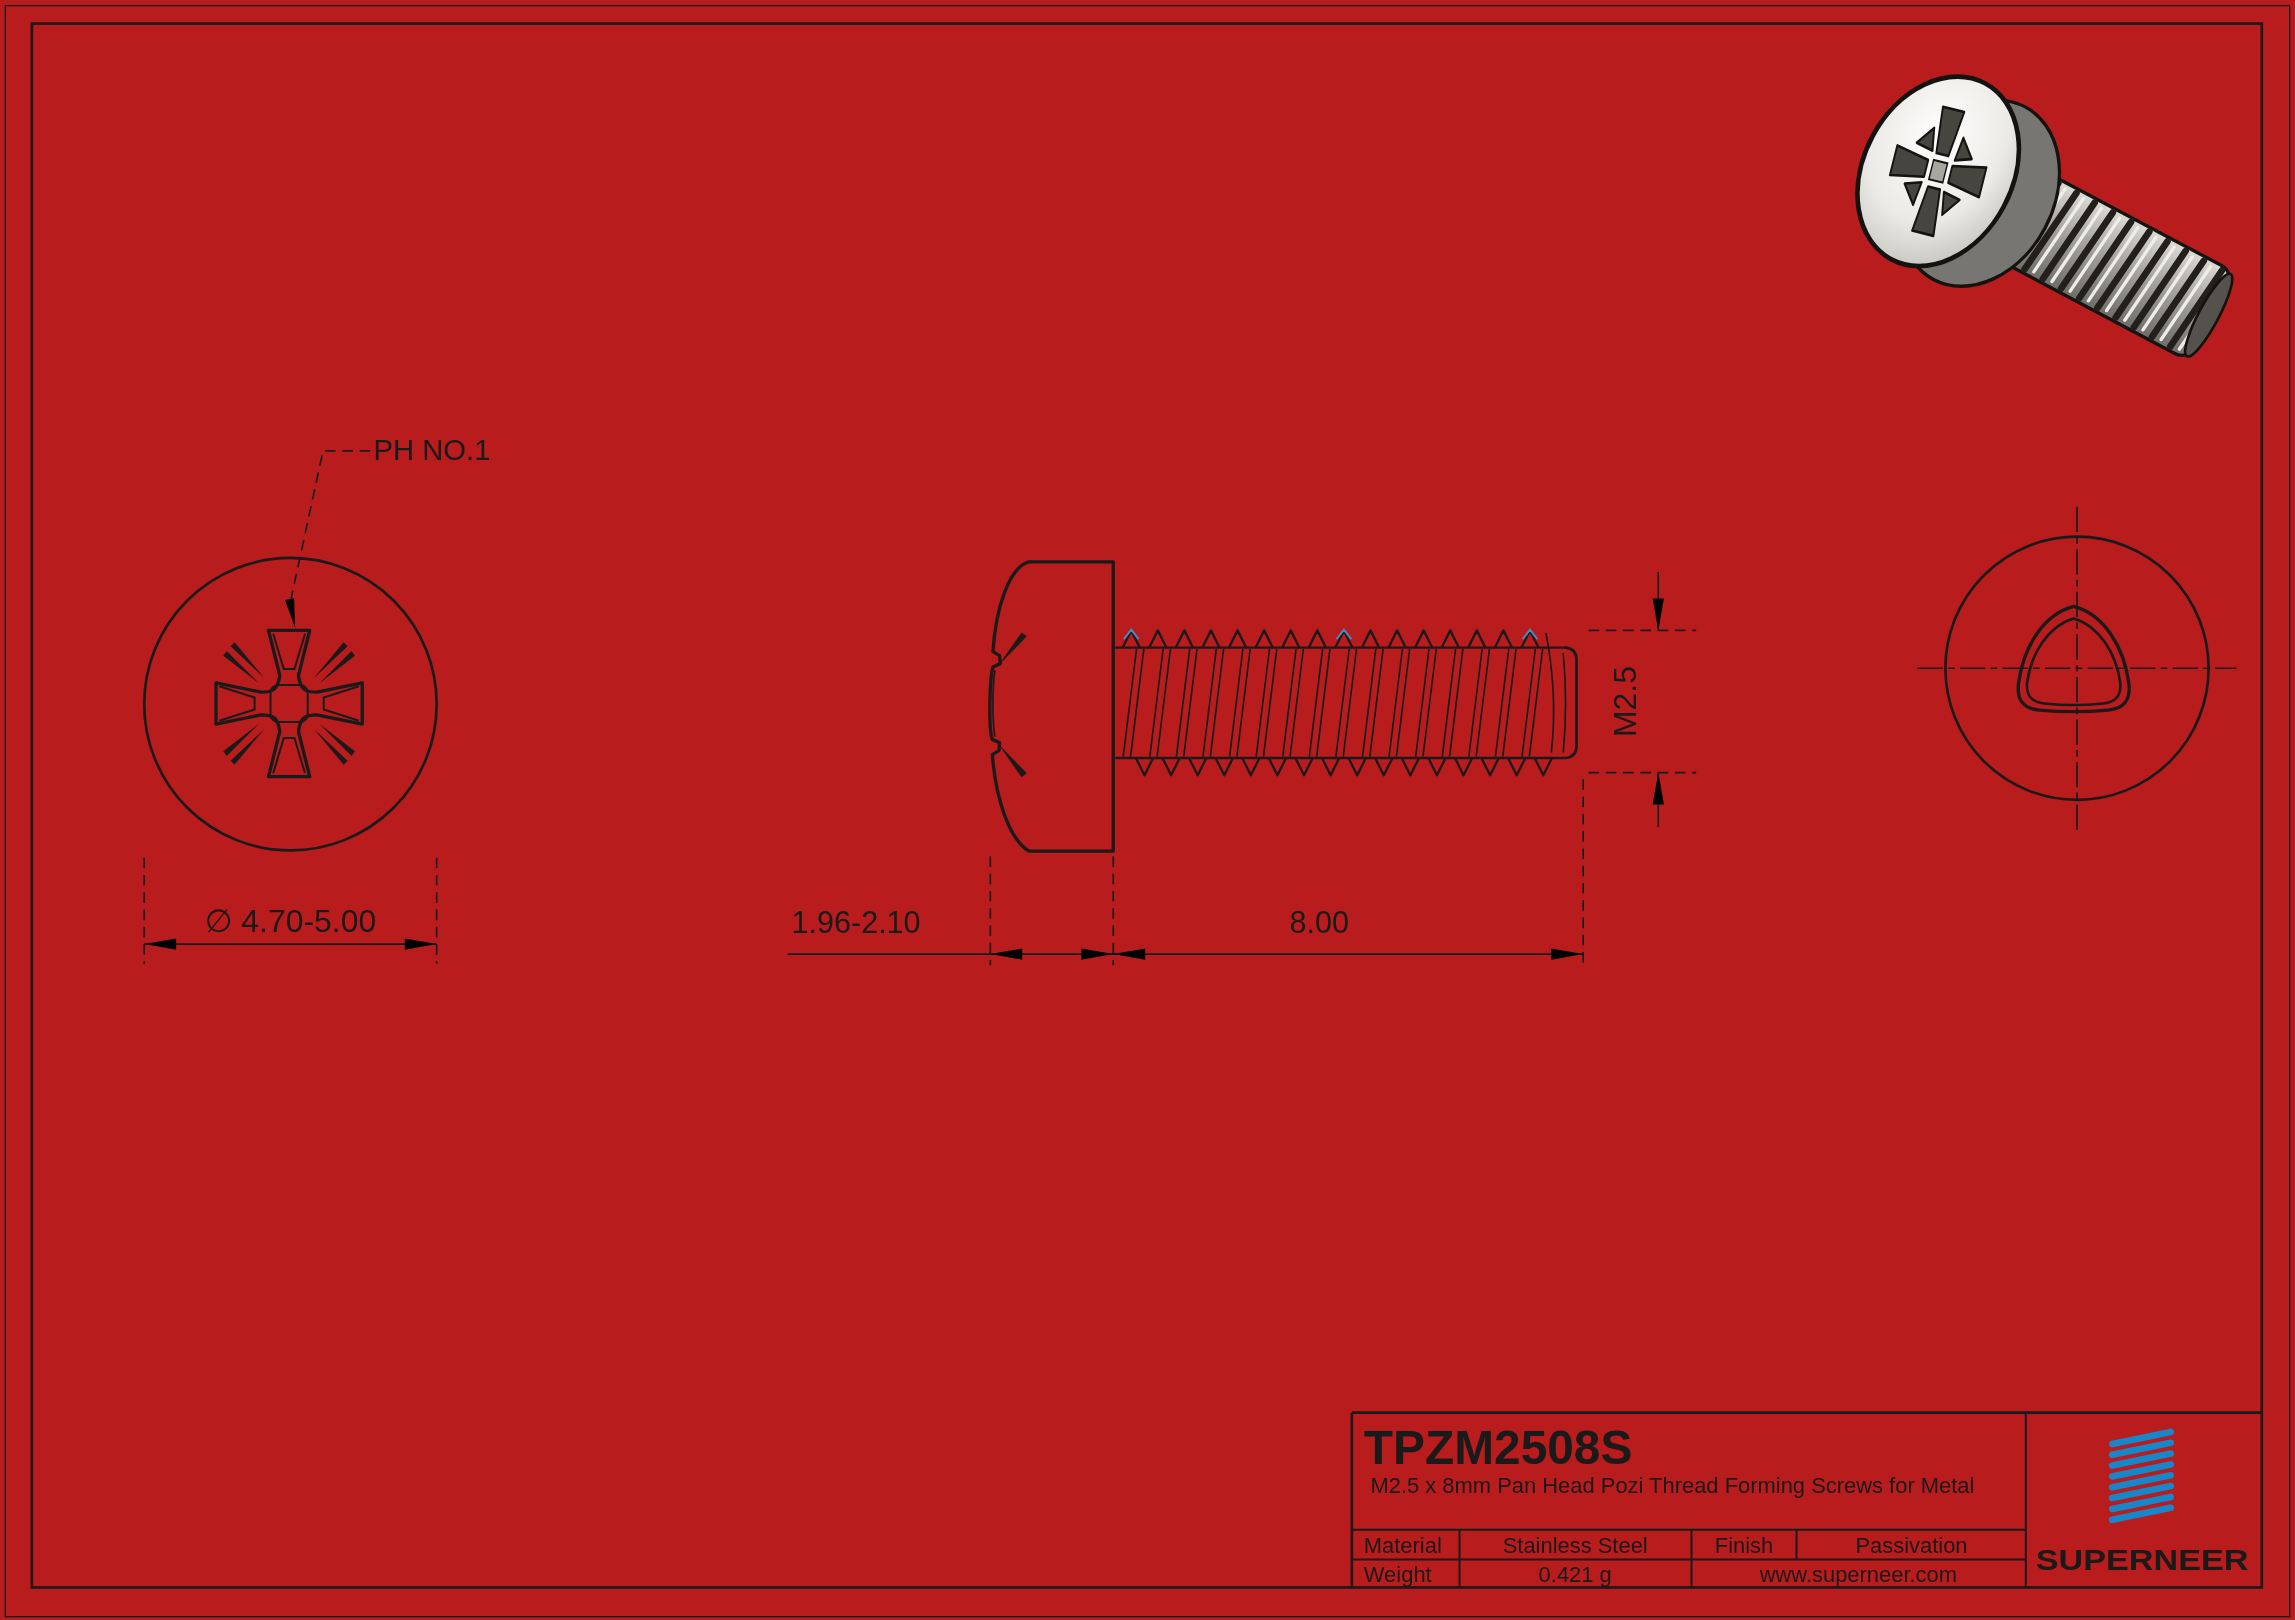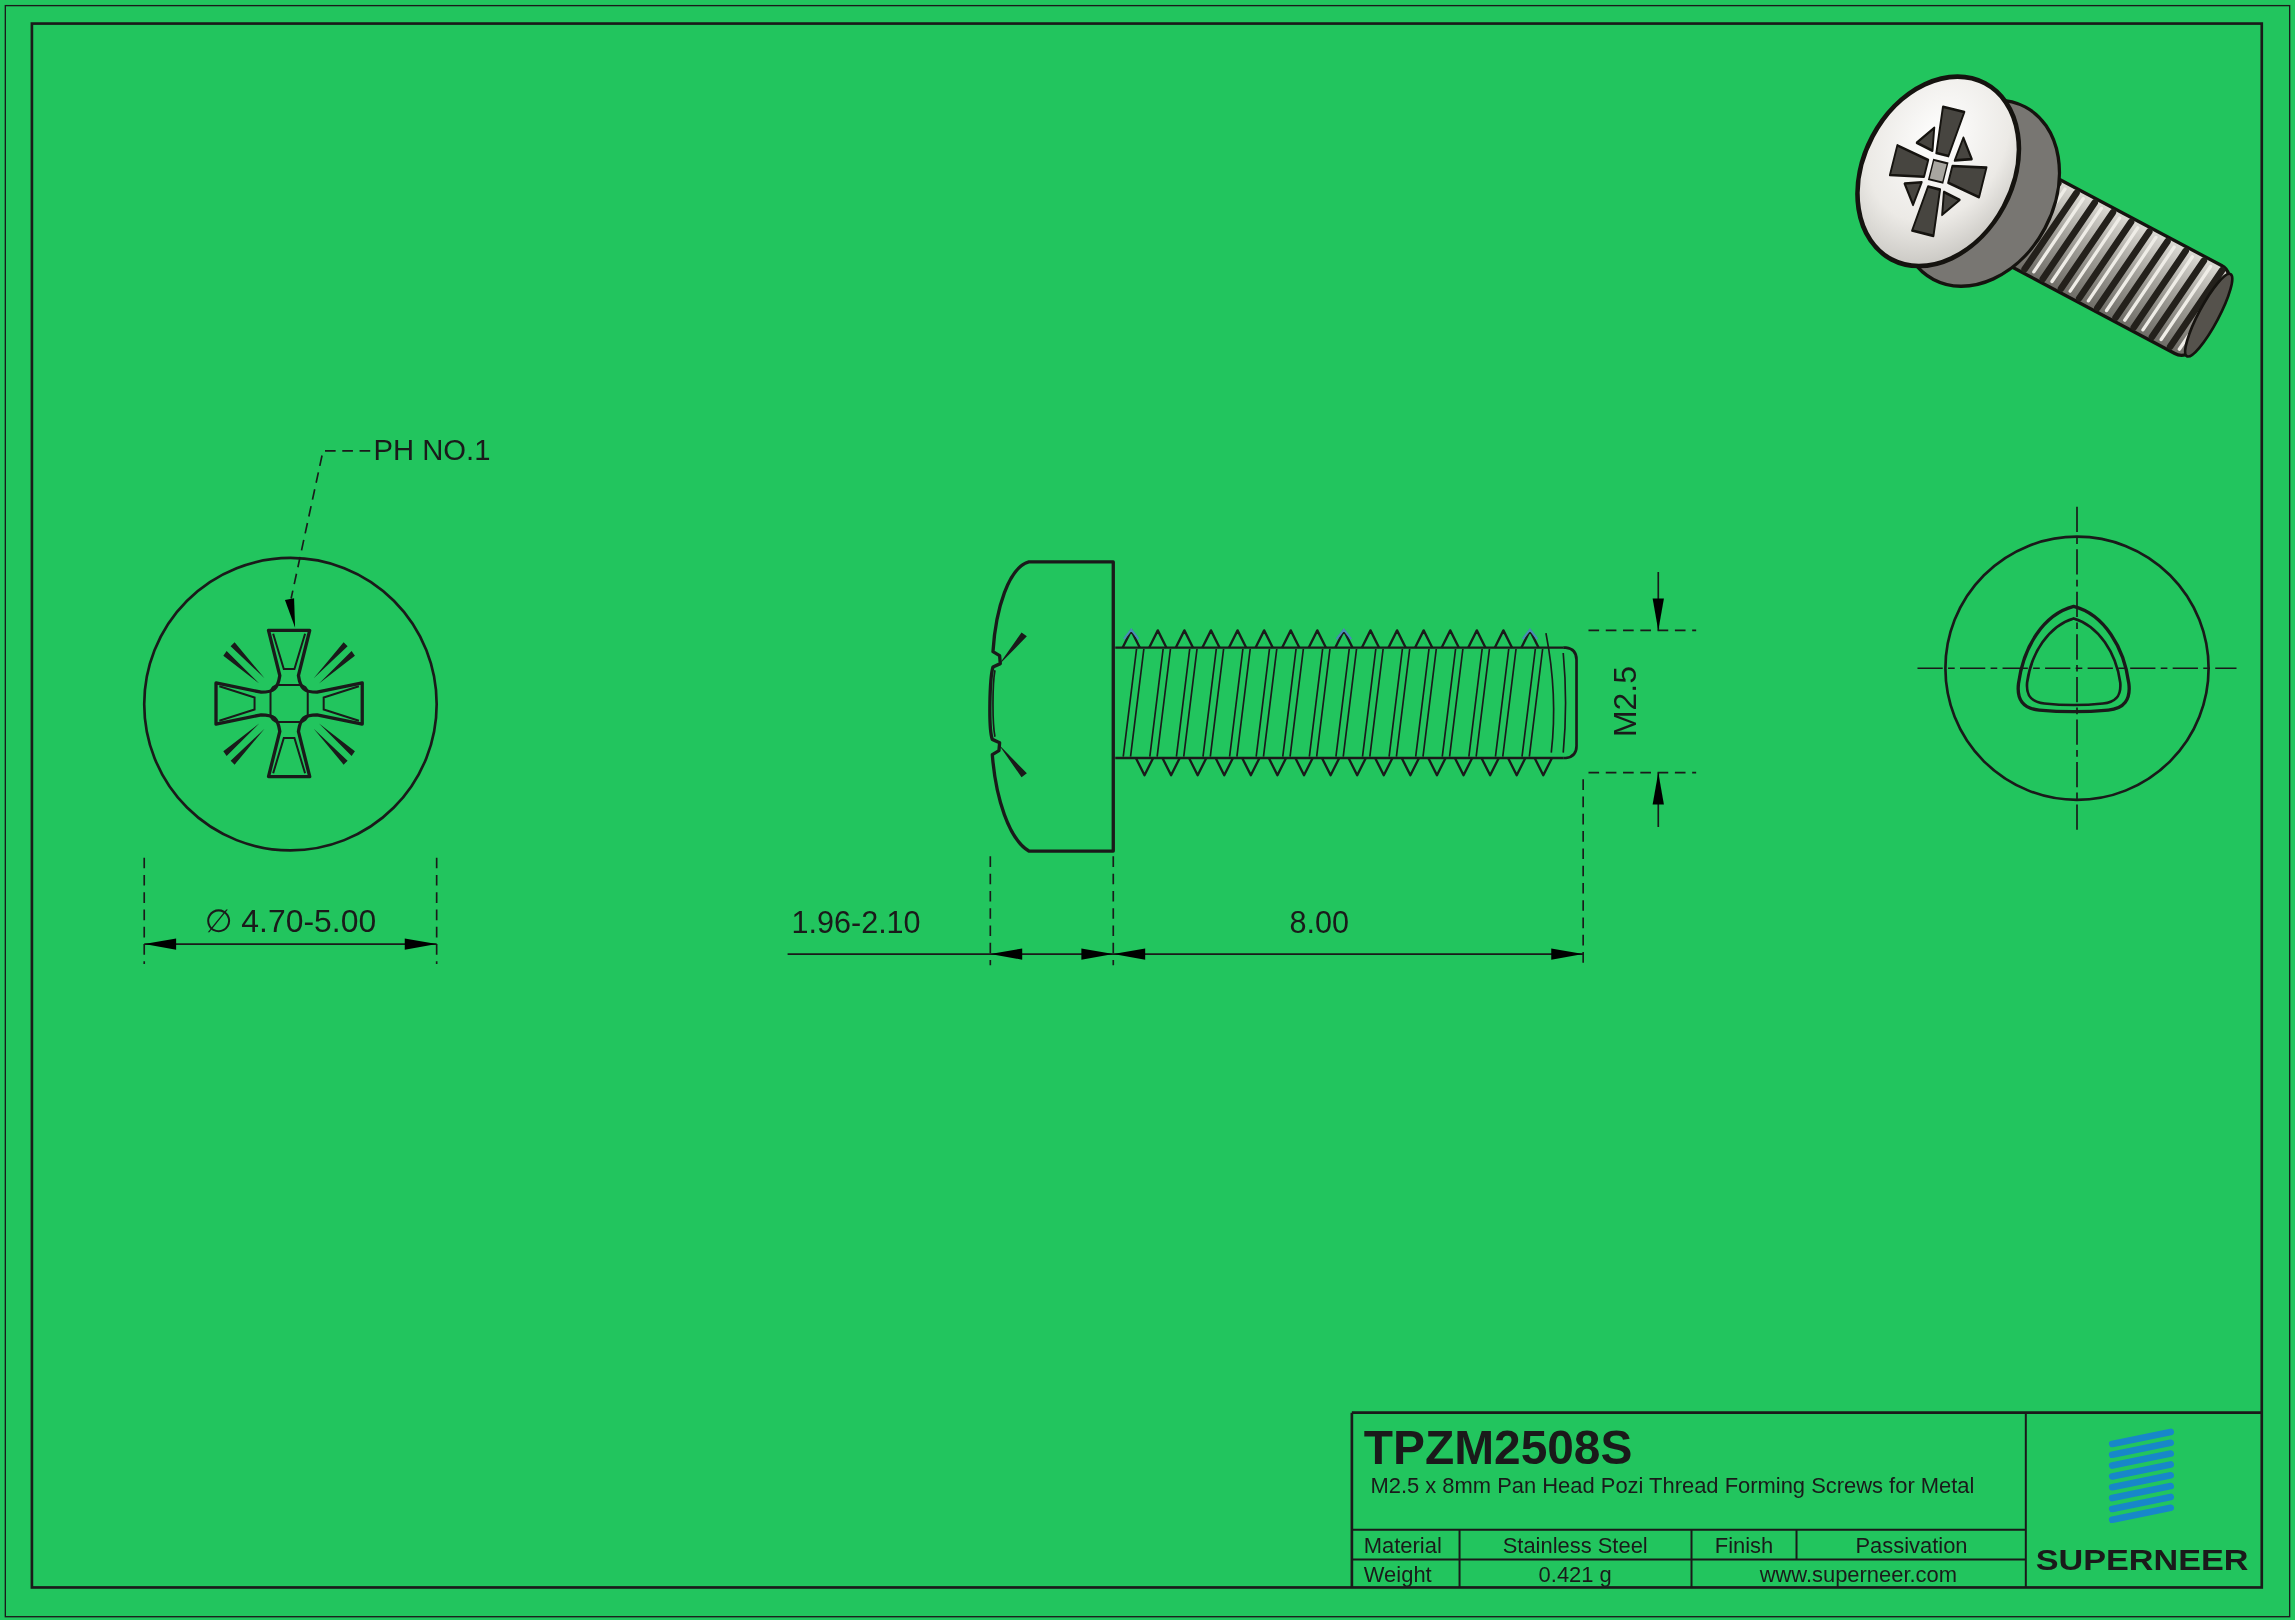--- a/index.html
+++ b/index.html
@@ -1,16 +1,16 @@
 <!DOCTYPE html>
 <html style="font-size:10.6px"><head>
 <meta charset="utf-8">
 <style>
   html,body{margin:0;padding:0;background:#ffffff;}
-  .page{width:2295px;height:1621px;position:relative;background:#22c55e;
+  .page{width:2295px;height:1621px;position:relative;background:#b91c1c;
         font-family:"Liberation Sans", sans-serif;}
   svg{display:block;}
   text{fill:#1a1a1a;}
   .ln{stroke:#1a1a1a;fill:none;}
   .dash{stroke:#1a1a1a;fill:none;stroke-dasharray:16 10;}
   .cline{stroke:#1a1a1a;fill:none;stroke-dasharray:38 8 10 8;}
   .arr{fill:#1a1a1a;stroke:none;}
 </style>
 </head>
 <body>

